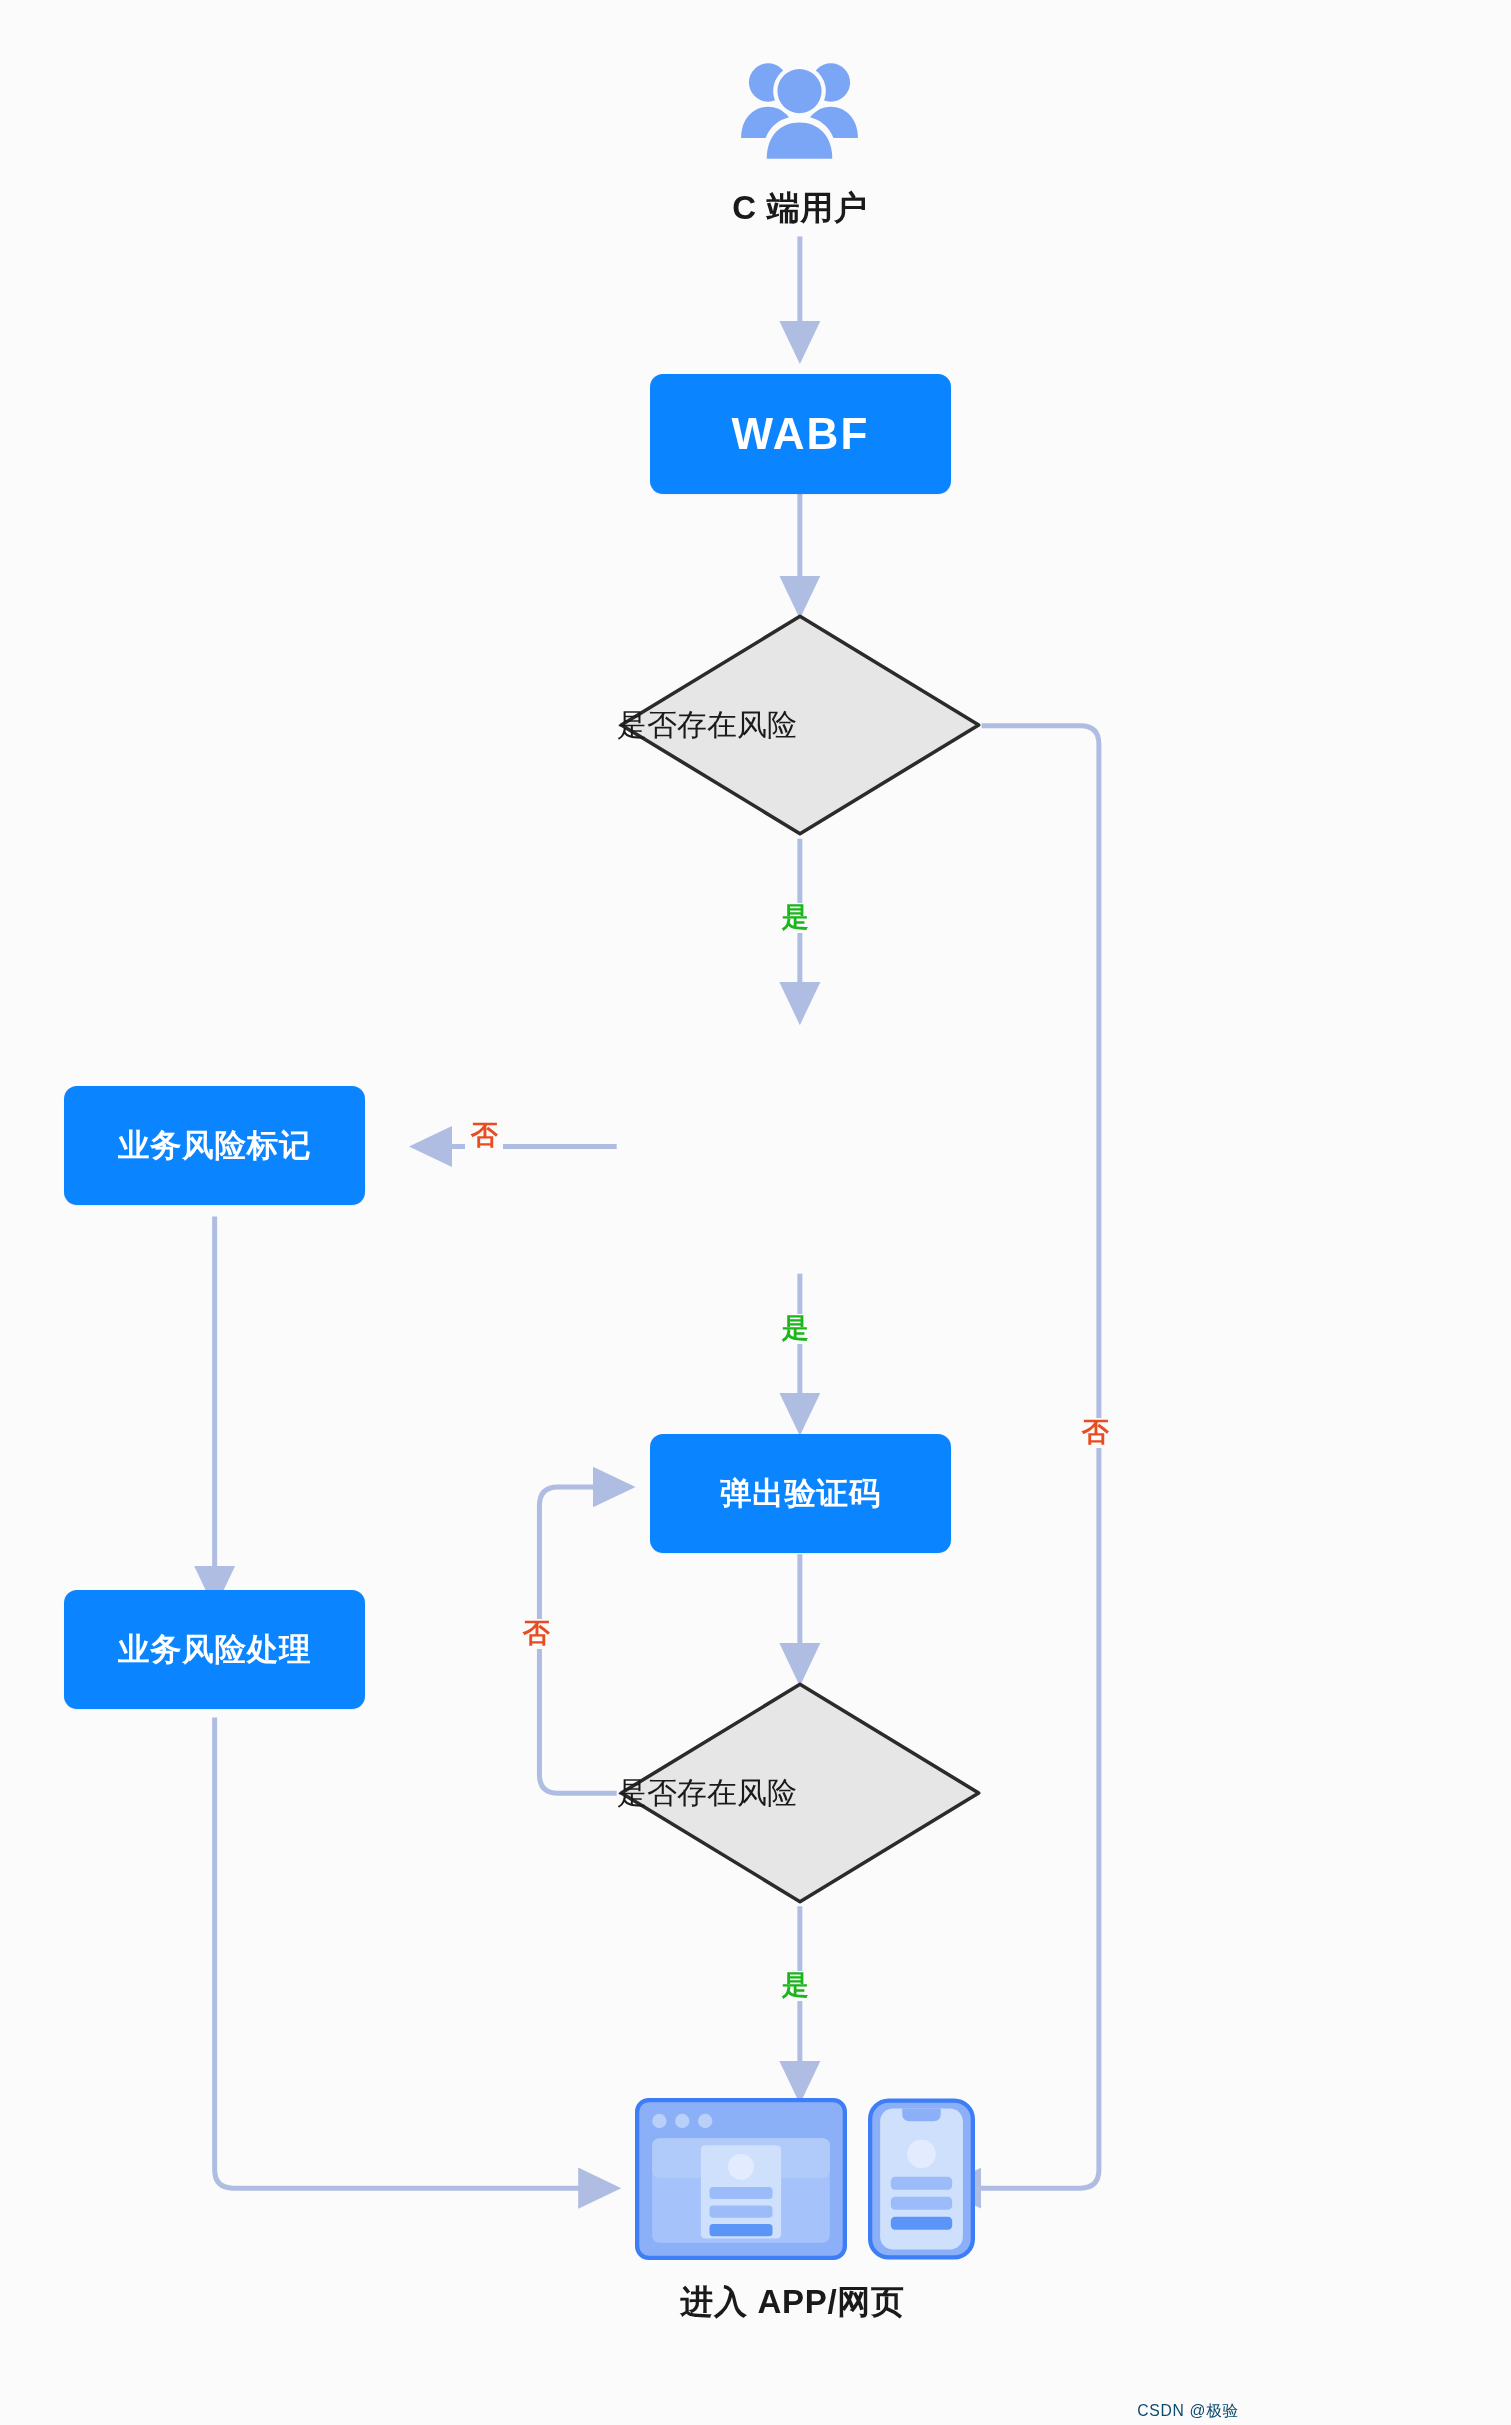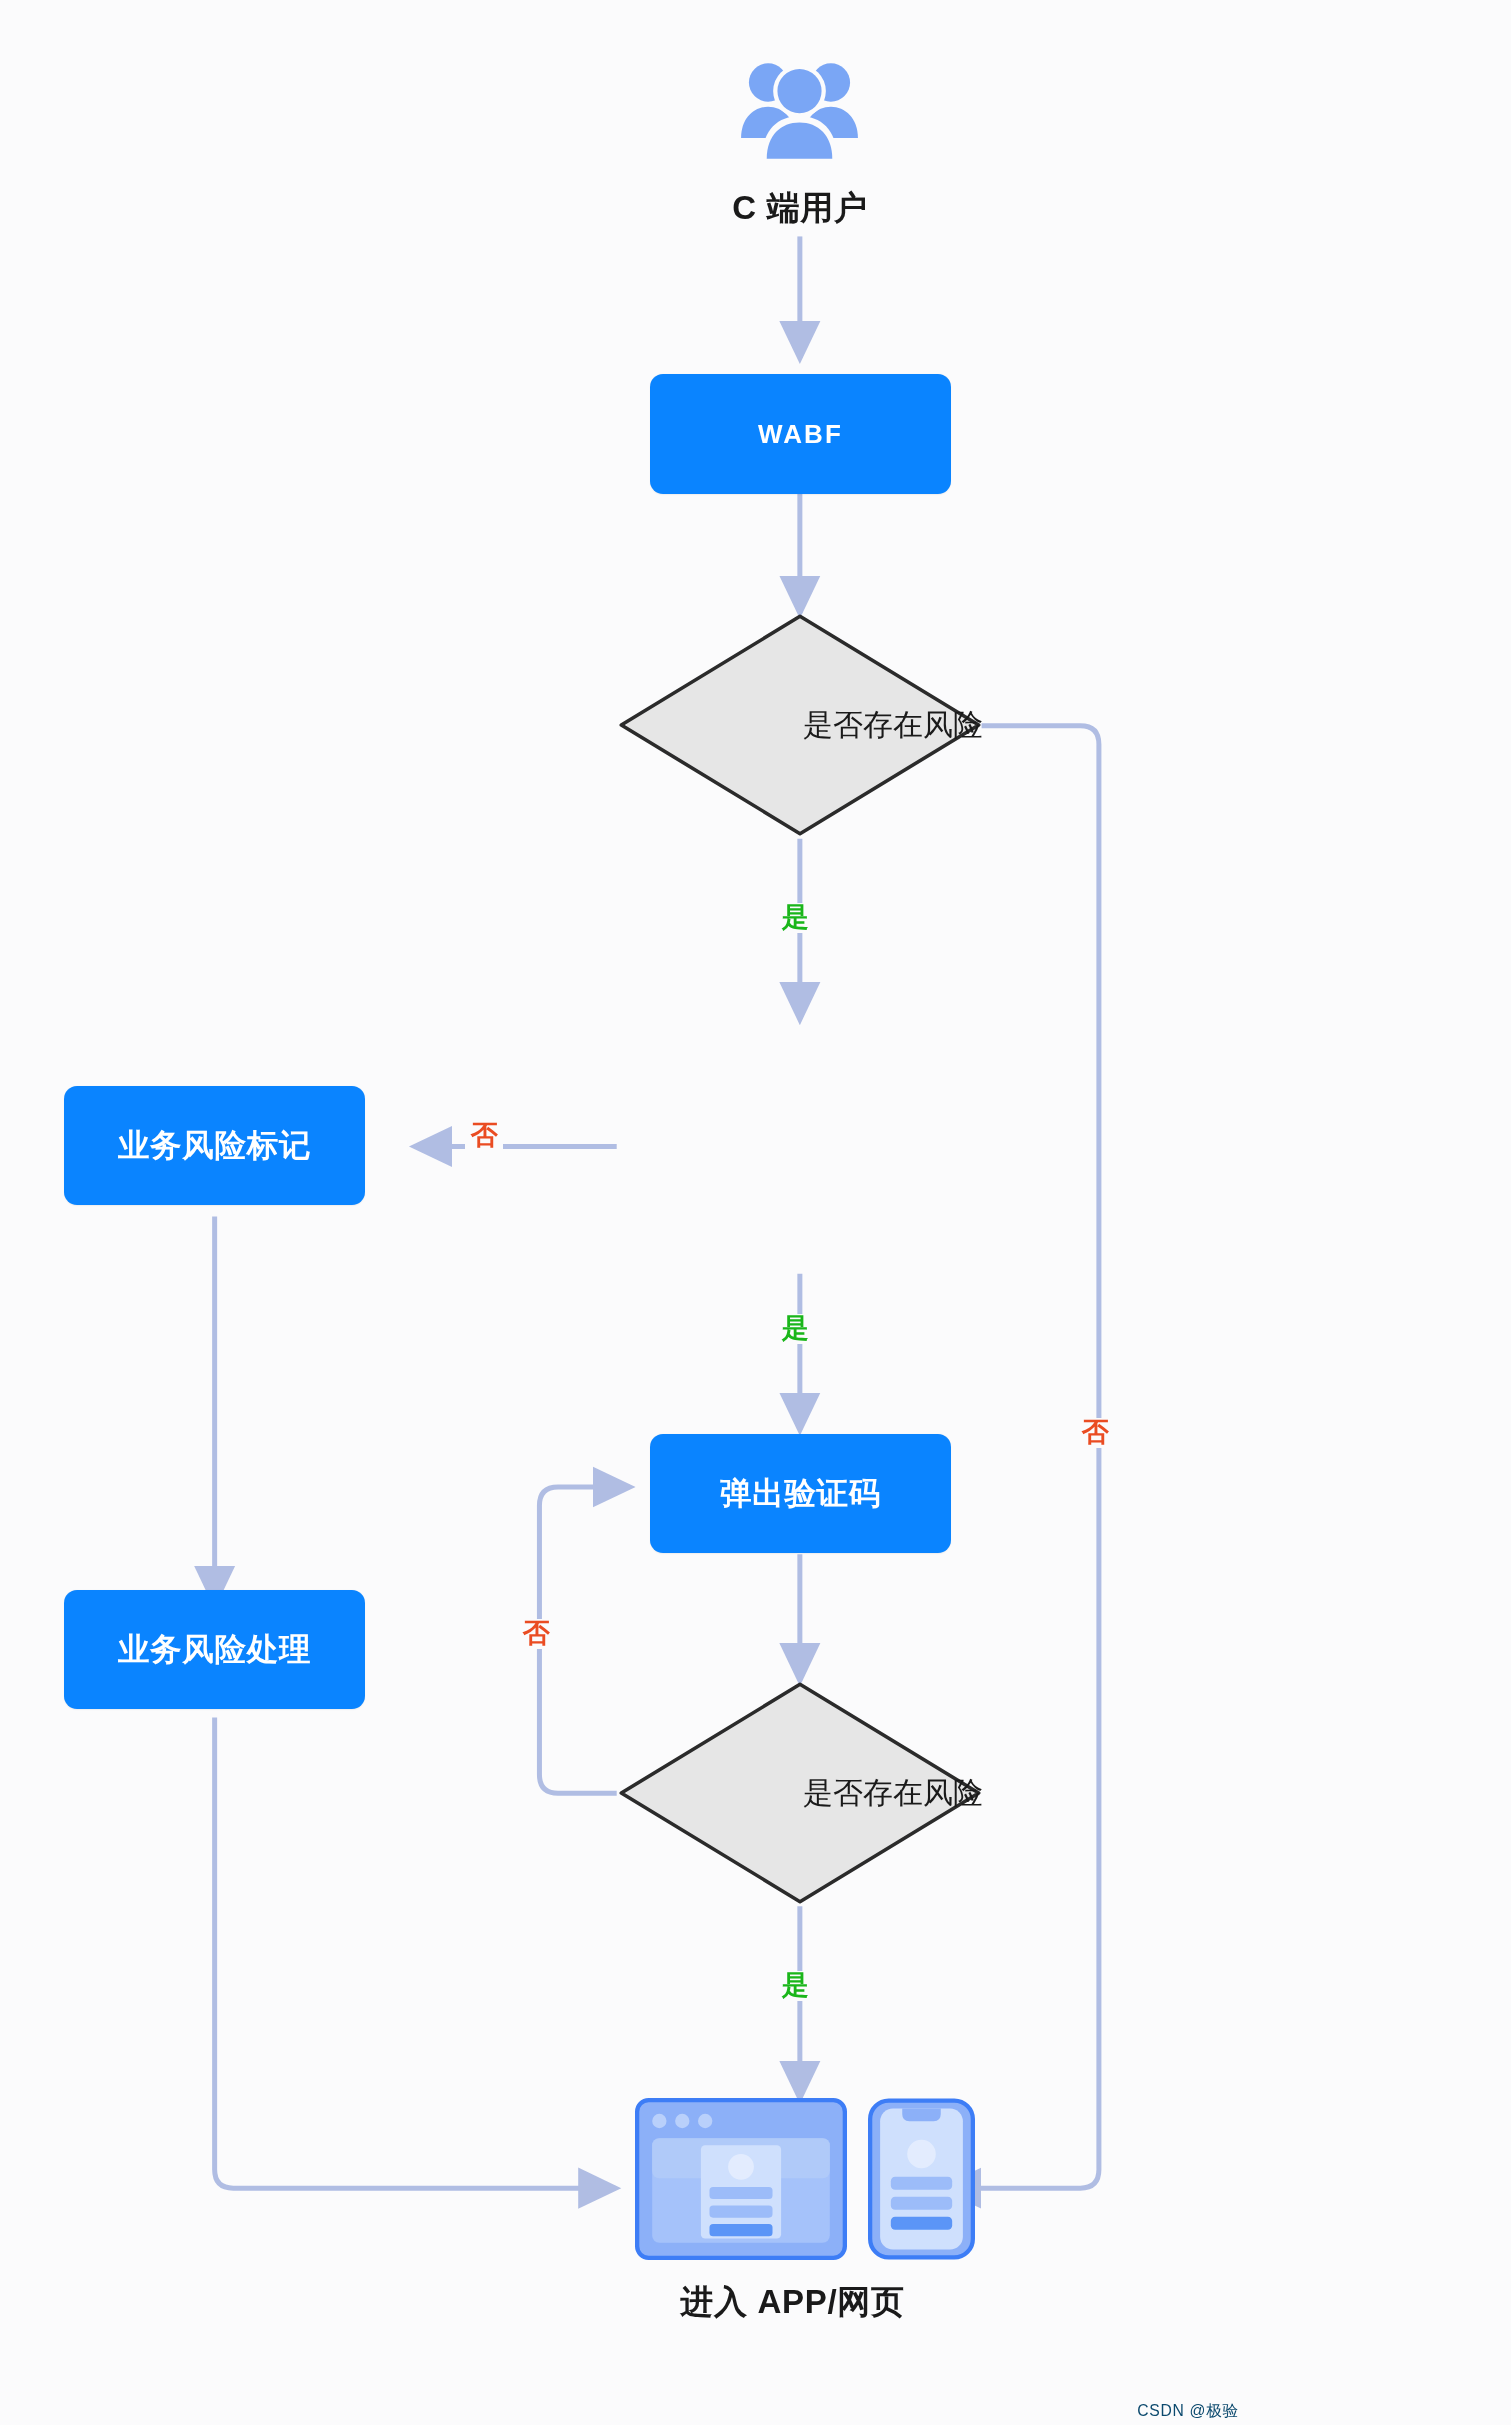--- a/index.html
+++ b/index.html
@@ -30,29 +30,29 @@
   }
   .proc-box {
     background: #0a84ff;
     color: #ffffff;
     border-radius: 13px;
     font-weight: bold;
     font-size: 31.5px;
     letter-spacing: 0.7px;
     box-shadow: 0 0.7px 1.4px rgba(0,0,0,0.06);
   }
-  .proc-box.wabf { font-size: 26px; letter-spacing: 2.1px; }
+  .proc-box.wabf { font-size: 44px; letter-spacing: 2.1px; }
   .diamond-wrap { position: absolute; }
   .diamond-label {
     position: absolute;
     left: 0; top: 0;
     width: 100%; height: 100%;
     display: flex;
     flex-direction: column;
-    align-items: flex-end;
+    align-items: flex-start;
     justify-content: center;
     font-size: 30px;
     color: #1a1a1a;
     line-height: 1.35;
     pointer-events: none;
   }
   .edge-label {
     position: absolute;
     font-size: 27px;
     font-weight: bold;

